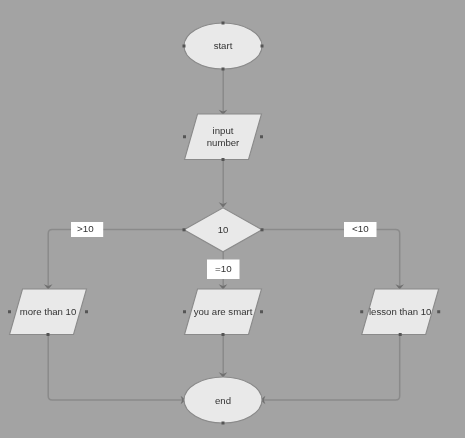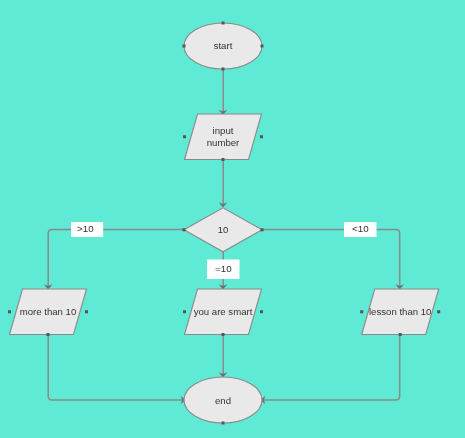--- a/index.html
+++ b/index.html
@@ -1,18 +1,18 @@
 <!DOCTYPE html>
 <html><head>
 <meta charset="utf-8">
 <style>
   html,body{margin:0;padding:0;}
   body{width:465px;height:438px;background:#ffffff;overflow:hidden;
        font-family:"Liberation Sans", sans-serif;}
-  #canvas{position:relative;width:465px;height:438px;background:#5eead4;}
+  #canvas{position:relative;width:465px;height:438px;background:#a3a3a3;}
   svg{display:block;}
   .node-shape{fill:#e9e9e9;stroke:#8a8a8a;stroke-width:1.1;}
   .node-text{font-family:"Liberation Sans", sans-serif;font-size:9.6px;fill:#333333;
              text-anchor:middle;}
   .edge-path{fill:none;stroke:#8a8a8a;stroke-width:1.5;}
   .edge-arrow{fill:#707070;stroke:none;}
   .edge-label{font-family:"Liberation Sans", sans-serif;font-size:9.8px;fill:#333333;
               text-anchor:middle;}
   .cpoint{fill:#555555;stroke:none;}
 </style>

